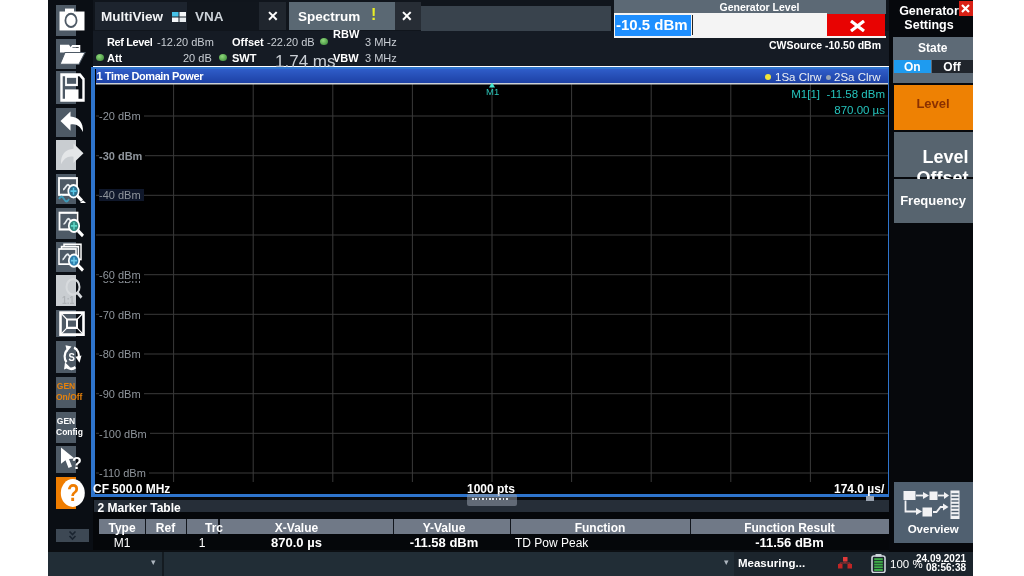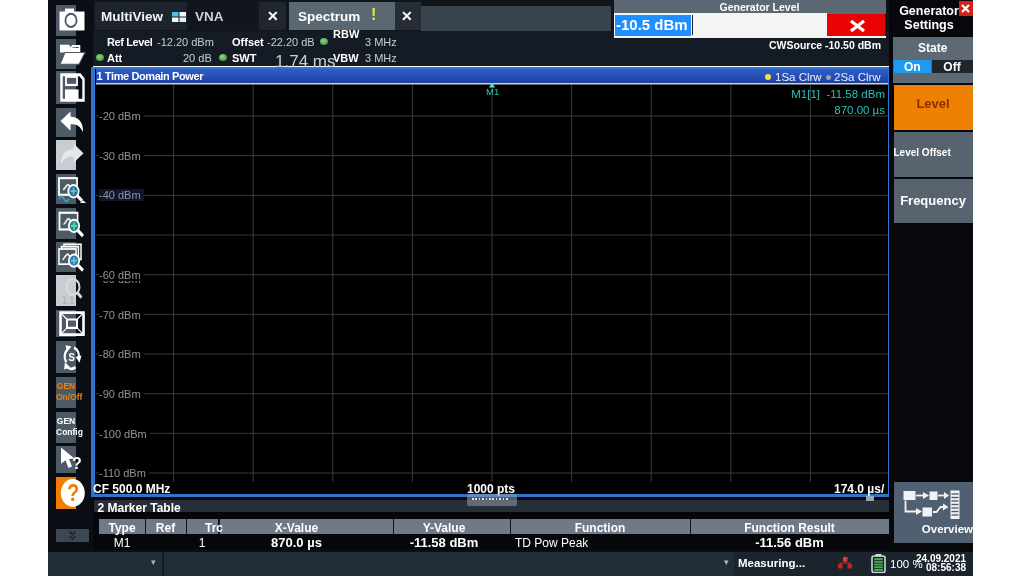--- a/index.html
+++ b/index.html
@@ -87,21 +87,21 @@
     <line x1="396" y1="0" x2="396" y2="399"></line>
     <line x1="475.6" y1="0" x2="475.6" y2="399"></line>
     <line x1="555.2" y1="0" x2="555.2" y2="399"></line>
     <line x1="634.8" y1="0" x2="634.8" y2="399"></line>
     <line x1="714.4" y1="0" x2="714.4" y2="399"></line>
   </g>
   <line x1="0" y1="0.8" x2="792" y2="0.8" stroke="#ccd1d6" stroke-width="1.6"></line>
 </svg>
 
 <div class="a" style="left:99px;top:110px;font-size:11px;color:#8f959c;background:#000;padding-right:3px;">-20 dBm</div>
-<div class="a" style="left:99px;top:150px;font-size:11px;color:#8f959c;background:#000;padding-right:3px;">-30 dBm</div>
+<div class="a" style="left:99px;top:150px;font-size:11px;color:#8f959c;background:#000;padding-right:3px;font-weight:bold;">-30 dBm</div>
 <div class="a" style="left:99px;top:189px;font-size:11px;color:#8f959c;background:#0f172a;padding-right:3px;">-40 dBm</div>
 <div class="a" style="left:99px;top:229px;font-size:11px;color:#8f959c;background:#000;padding-right:3px;margin-top:44px;">-50 dBm</div>
 <div class="a" style="left:99px;top:269px;font-size:11px;color:#8f959c;background:#000;padding-right:3px;">-60 dBm</div>
 <div class="a" style="left:99px;top:309px;font-size:11px;color:#8f959c;background:#000;padding-right:3px;">-70 dBm</div>
 <div class="a" style="left:99px;top:348px;font-size:11px;color:#8f959c;background:#000;padding-right:3px;">-80 dBm</div>
 <div class="a" style="left:99px;top:388px;font-size:11px;color:#8f959c;background:#000;padding-right:3px;">-90 dBm</div>
 <div class="a" style="left:99px;top:428px;font-size:11px;color:#8f959c;background:#000;padding-right:3px;">-100 dBm</div>
 <div class="a" style="left:99px;top:467px;font-size:11px;color:#8f959c;background:#000;padding-right:3px;">-110 dBm</div>
 
 <div class="a" style="left:489px;top:82.5px;width:6px;height:5px;background:#45e8d0;clip-path:polygon(50% 0,0 100%,100% 100%);"></div>
@@ -197,21 +197,21 @@
 <div class="a" style="left:892.5px;top:37px;width:80.5px;height:46px;background:#5d6a76;"></div>
 <div class="a b" style="left:892.5px;top:41px;width:80.5px;text-align:center;font-size:12px;color:#ffffff;">State</div>
 <div class="a" style="left:893.5px;top:59.5px;width:37.5px;height:13px;background:#1e9bf0;"></div>
 <div class="a b" style="left:893.5px;top:59.5px;width:37.5px;text-align:center;font-size:12px;color:#ffffff;">On</div>
 <div class="a" style="left:931.5px;top:59.5px;width:41px;height:13px;background:#20252c;"></div>
 <div class="a b" style="left:931.5px;top:59.5px;width:41px;text-align:center;font-size:12px;color:#ffffff;">Off</div>
 
 <div class="a" style="left:893.5px;top:84.5px;width:79px;height:45px;background:#ee8103;"></div>
 <div class="a b" style="left:893.5px;top:96px;width:79px;text-align:center;font-size:13px;color:#8a3000;">Level</div>
 <div class="a" style="left:893.5px;top:132px;width:79px;height:44.5px;background:#57646f;"></div>
-<div class="a b" style="left:893.5px;top:147px;width:75px;text-align:left;font-size:10px;color:#ffffff;">Level Offset</div>
+<div class="a b" style="left:893.5px;top:147px;width:75px;text-align:right;font-size:18px;color:#ffffff;">Level Offset</div>
 <div class="a" style="left:893.5px;top:179px;width:79px;height:43.5px;background:#57646f;"></div>
 <div class="a b" style="left:893.5px;top:193px;width:79px;text-align:center;font-size:13px;color:#ffffff;">Frequency</div>
 
 <div class="a" style="left:893.5px;top:481.5px;width:79.5px;height:61.5px;background:#506070;"></div>
 <svg class="a" style="left:903px;top:490px;" width="57" height="30" fill="none" stroke="#f2f2f4">
   <rect x="0.5" y="1" width="12" height="9" fill="#f2f2f4" stroke="none"></rect>
   <path d="M13 5.5 h7" stroke-width="1.8"></path>
   <path d="M20 2 l6 3.5 -6 3.5 z" fill="#f2f2f4" stroke="none"></path>
   <rect x="26.5" y="1.5" width="8" height="8.5" fill="#f2f2f4" stroke="none"></rect>
   <path d="M35 5.5 h6" stroke-width="1.8"></path>
@@ -225,21 +225,21 @@
     <line x1="48.5" y1="18" x2="55.5" y2="18"></line>
       <line x1="48.5" y1="21.5" x2="55.5" y2="21.5"></line>
     <line x1="48.5" y1="25" x2="55.5" y2="25"></line>
   </g>
   <path d="M2.5 10.5 v11 h11" stroke-width="1.8"></path>
   <path d="M13 18 l6 3.5 -6 3.5 z" fill="#f2f2f4" stroke="none"></path>
   <rect x="19.5" y="17.5" width="9.5" height="9" fill="#f2f2f4" stroke="none"></rect>
   <path d="M30 22 h3.5 l4 -5 h3" stroke-width="1.8"></path>
   <path d="M40 13.5 l5.5 3.5 -5.5 3.5 z" fill="#f2f2f4" stroke="none"></path>
 </svg>
-<div class="a b" style="left:893.5px;top:522.5px;width:79.5px;text-align:right;font-size:11.5px;color:#ffffff;">Overview</div>
+<div class="a b" style="left:893.5px;top:522.5px;width:79.5px;text-align:center;font-size:11.5px;color:#ffffff;">Overview</div>
 
 <div class="ic" style="top:4.8px;height:30.8px;">
 <svg width="32" height="30.8" viewBox="0 0 32 26" preserveAspectRatio="none">
   <rect x="9" y="3" width="9" height="5" fill="#ffffff"></rect>
   <rect x="3.5" y="5.5" width="25" height="16" fill="#ffffff"></rect>
   <circle cx="15" cy="13" r="5.6" fill="none" stroke="#4e5a66" stroke-width="1.8"></circle>
 </svg>
 </div>
 
 <div class="ic" style="top:38.8px;height:30.5px;">

